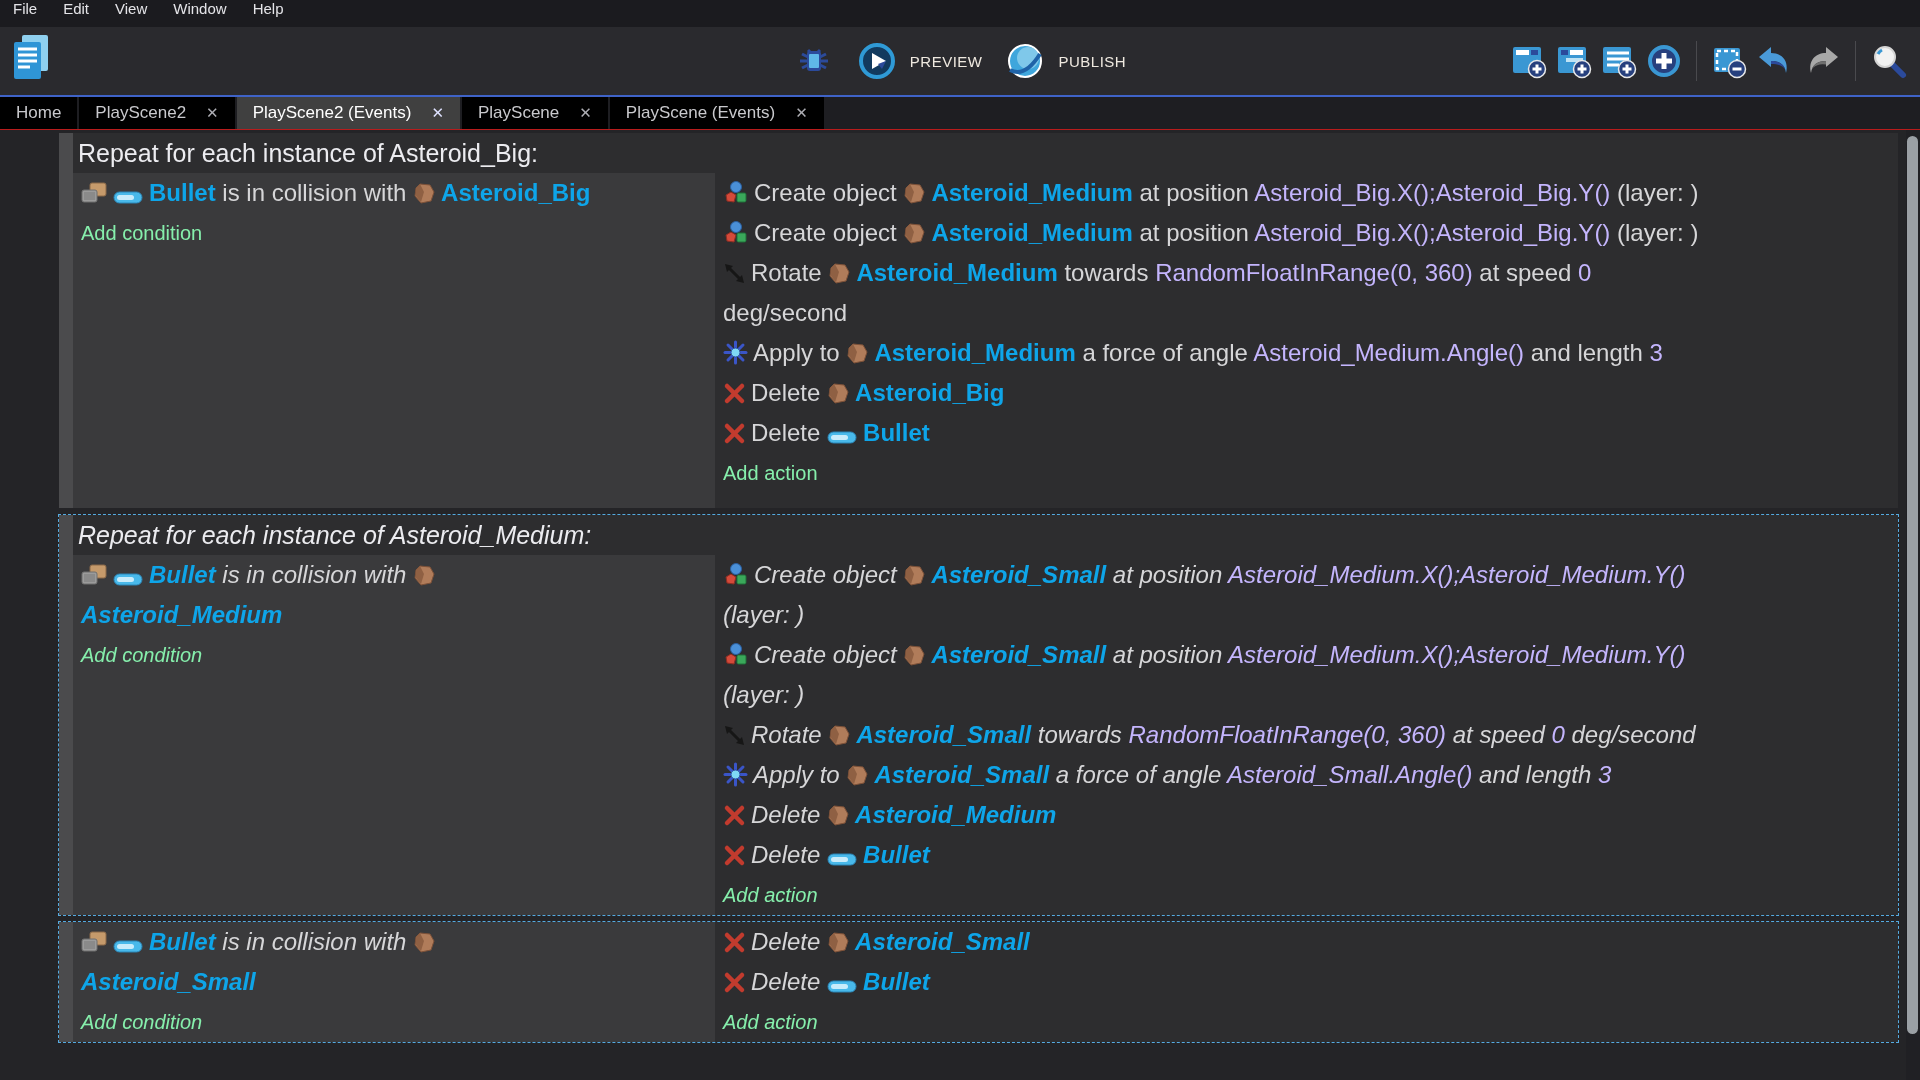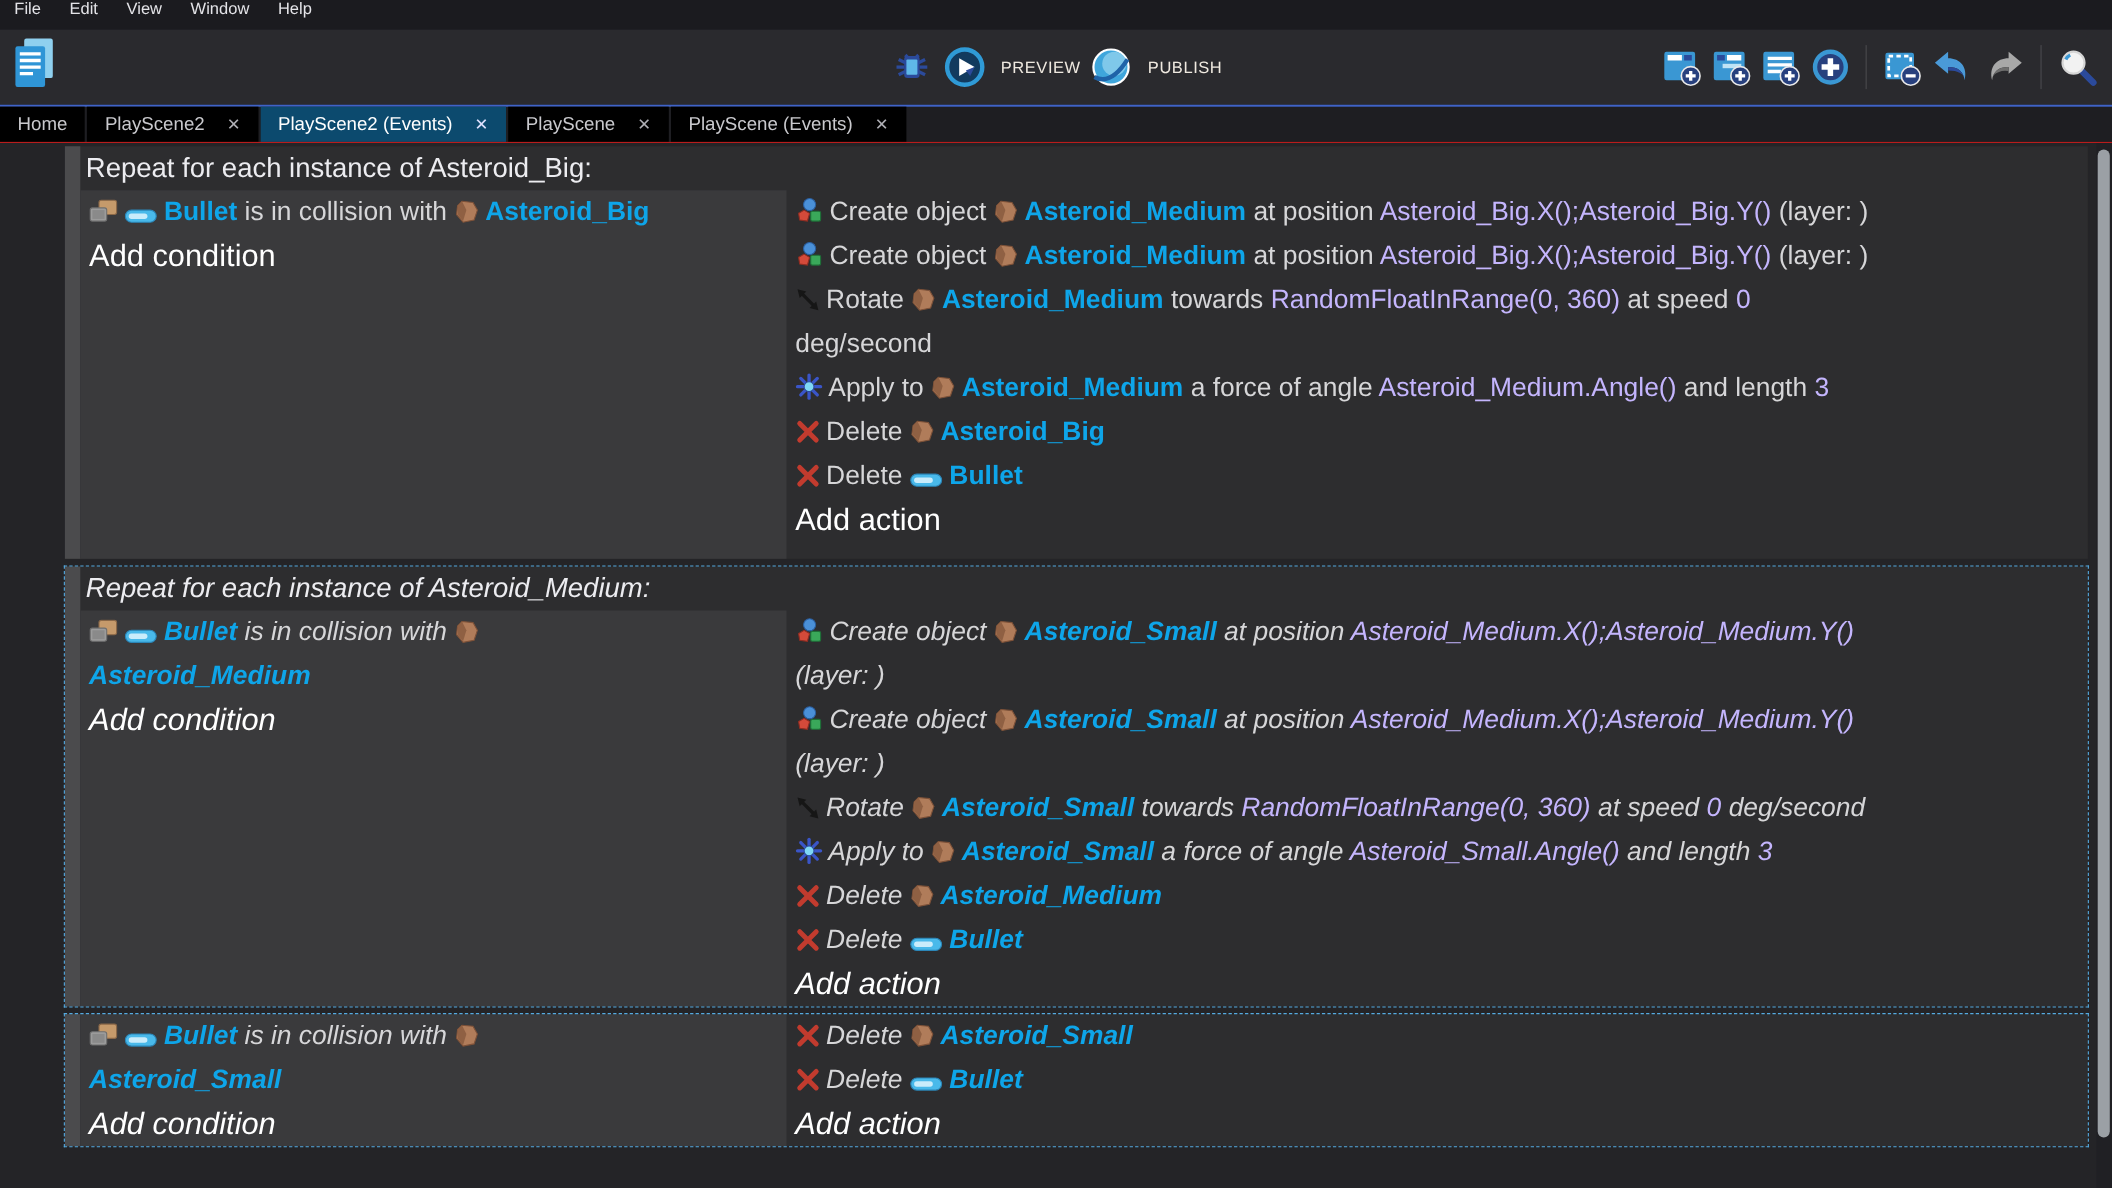--- a/index.html
+++ b/index.html
@@ -6,48 +6,48 @@
   html,body { width:1920px; height:1080px; overflow:hidden; background:#242427;
               font-family:"Liberation Sans", sans-serif; }
 
   
   .menubar { height:27px; background:#1b1b1f; display:flex; padding-left:0; }
   .menu-item { color:#e4e4e8; font-size:15px; padding:0 13px; cursor:default; }
 
   
   .toolbar { height:68px; background:#2a2a2e; position:relative; display:flex; align-items:center; }
   .toolbar-left { position:absolute; left:10px; top:6px; }
-  .toolbar-center { margin:0 auto; display:flex; align-items:center; gap:9px; }
+  .toolbar-center { margin:0 auto; display:flex; align-items:center; gap:24px; }
   .tb-btn { display:flex; align-items:center; gap:9px; color:#efe9e0; font-size:15px; letter-spacing:.5px; }
   .toolbar-right { position:absolute; right:12px; display:flex; align-items:center; gap:9px; }
   .icon-btn { background:none; border:none; padding:0; line-height:0; cursor:pointer; }
   .tb-sep { width:1px; height:40px; background:#4a4a4e; margin:0 5px; }
 
   
   .tabbar { height:34px; background:#1e1e22; border-top:2px solid #3f63c8; display:flex; align-items:stretch; }
   .tab { display:flex; align-items:center; padding:0 16px; margin-right:2px; background:#000000;
          color:#c9c9cd; font-size:17px; white-space:nowrap; }
-  .tab.active { background:#0c4a6e; color:#ffffff; }
+  .tab.active { background:#404040; color:#ffffff; }
   .tab .close { margin-left:20px; font-size:15px; color:#aeaeb4; }
   .tab.active .close { color:#dfe2ff; }
 
   
   .events { position:relative; height:951px; border-top:1px solid #b91c1c;
             padding:3px 22px 0 59px; overflow:hidden; }
   .event { border-left:14px solid #4b4b4d; background:#2d2d2f; margin-bottom:7px; }
   .event.selected { outline:1px dashed #55aae0;font-style:italic; }
   .event-header { height:40px; line-height:40px; font-size:25px; color:#ececf0; padding-left:5px; }
   .event-body { display:flex; align-items:stretch; }
   .conditions { flex:none; width:642px; background:#3a3a3c; padding:0 8px; }
   .actions { flex:1 1 auto; padding:0 6px 0 8px; min-width:0; }
   .ev1 .event-body { min-height:335px; }
   .row { font-size:24px; line-height:40px; color:#d6d6d8; }
   .seg-obj  { color:#0ea5e9; font-weight:bold; }
   .seg-expr { color:#c4b5fd; }
-  .placeholder { font-size:28px; line-height:40px; color:#ffffff; }
+  .placeholder { font-size:20px; line-height:40px; color:#86efac; }
   .icon { display:inline-block; vertical-align:-4px; margin-right:5px; line-height:0; }
 
   
   .scrollbar { position:absolute; top:0; right:0; width:14px; height:951px; background:#202024; }
   .scroll-thumb { position:absolute; top:6px; left:1px; width:11px; height:898px;
                   background:#9ba0a5; border-radius:6px; }
 </style>
 </head>
 <body>
 

